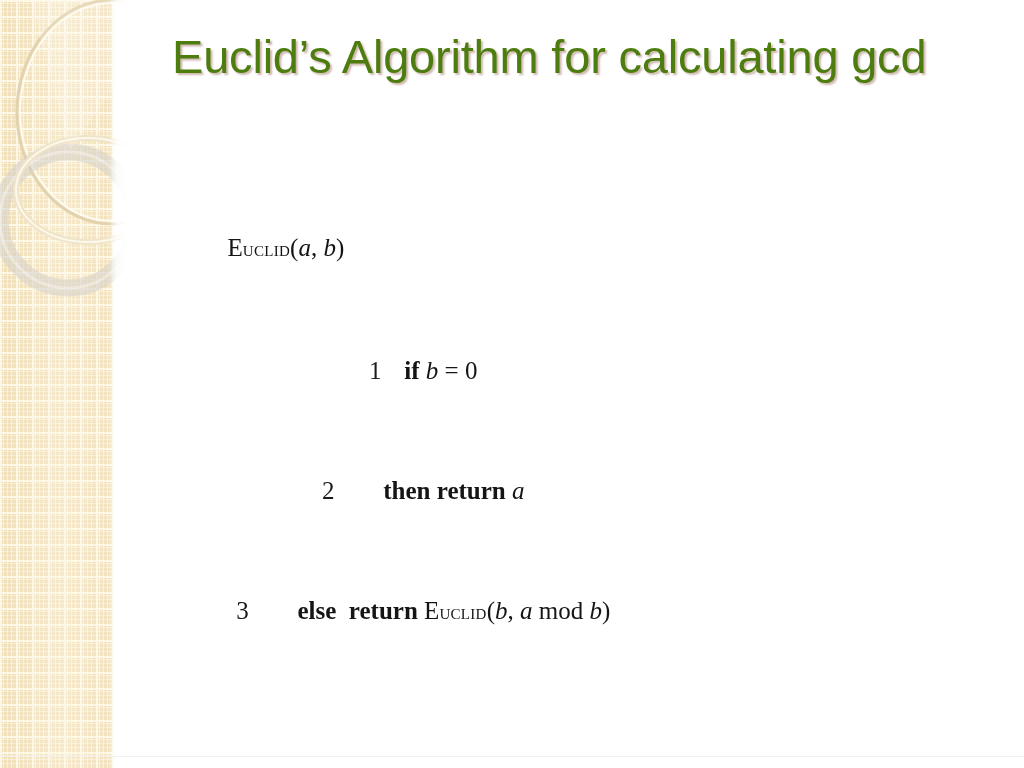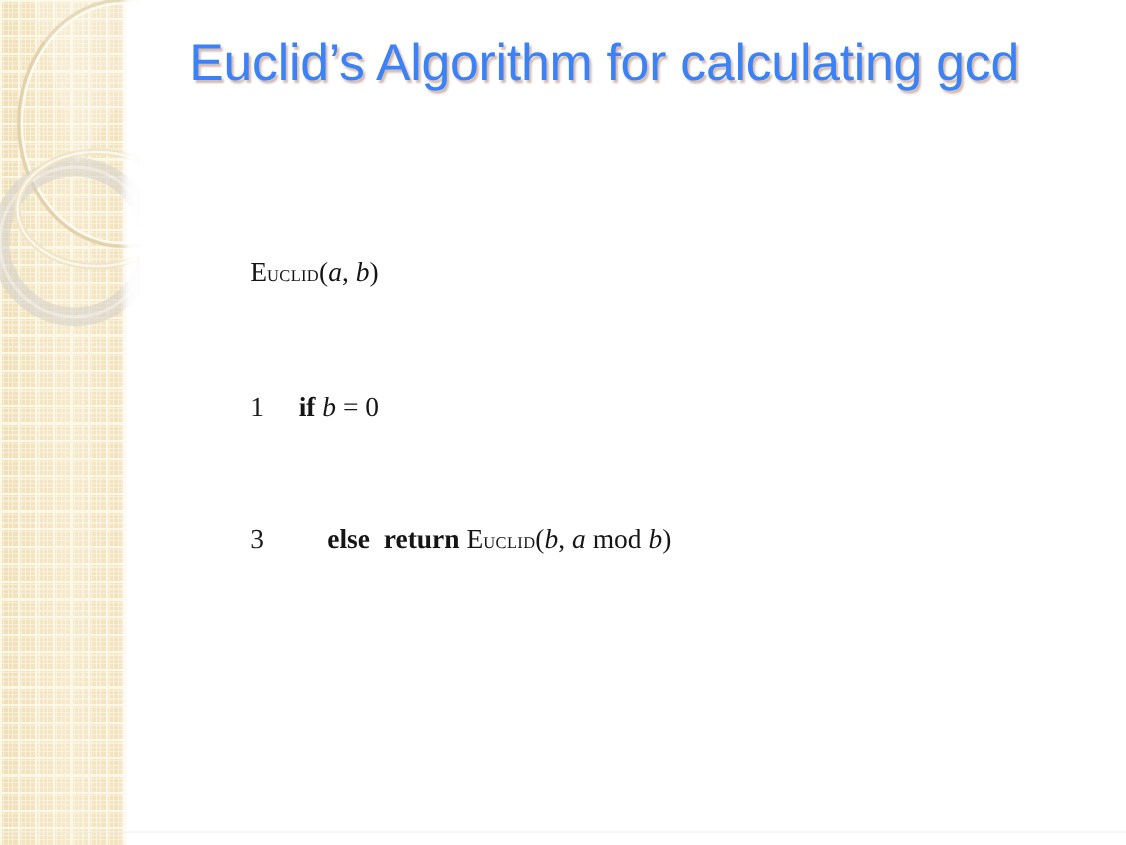--- a/index.html
+++ b/index.html
@@ -88,21 +88,21 @@
     height: 768px;
     pointer-events: none;
   }
 
   
   #title {
     position: absolute;
     left: 172px;
     top: 26px;
     width: 820px;
-    color: #3b82f6;
+    color: #4d7c0f;
     font-family: "Liberation Sans", sans-serif;
     font-size: 47px;
     line-height: 62px;
     font-weight: normal;
     letter-spacing: -0.2px;
     text-shadow: 2px 2px 2px rgba(150, 95, 80, 0.45);
     margin: 0;
   }
 
   
@@ -113,20 +113,21 @@
     color: #141414;
     font-family: "Liberation Serif", "DejaVu Serif", serif;
   }
 
   .code-line {
     display: block;
     white-space: pre;
     font-size: 25px;
     line-height: 40px;
     color: #151515;
+    text-align: center;
   }
 
   .sig-line {
     font-size: 25px;
     line-height: 40px;
     white-space: pre;
     display: block;
   }
 
   .linenum {
@@ -200,20 +201,23 @@
   <div id="pseudocode">
 
     <div class="sig-line">
       <span class="smallcaps-first">E</span><span class="smallcaps-rest">UCLID</span><span class="rom">(</span><span class="var">a</span><span class="rom">, </span><span class="var">b</span><span class="rom">)</span>
     </div>
 
     <div class="code-line">
       <span class="linenum">1</span><span class="indent1"></span><span class="kw">if</span><span class="rom"> </span><span class="var">b</span><span class="rom"> = </span><span class="rom">0</span>
     </div>
 
+    <div class="code-line">
+      <span class="linenum">2</span><span class="indent2"></span><span class="kw">then return</span><span class="rom"> </span><span class="var">a</span>
+    </div>
 
     <div class="code-line">
       <span class="linenum">3</span><span class="indent2"></span><span class="kw">else  return</span><span class="rom"> </span><span class="smallcaps-first">E</span><span class="smallcaps-rest">UCLID</span><span class="rom">(</span><span class="var">b</span><span class="rom">, </span><span class="var">a</span><span class="rom"> mod </span><span class="var">b</span><span class="rom">)</span>
     </div>
 
   </div>
 
   <div id="footer-rule"></div>
 
 </div>

